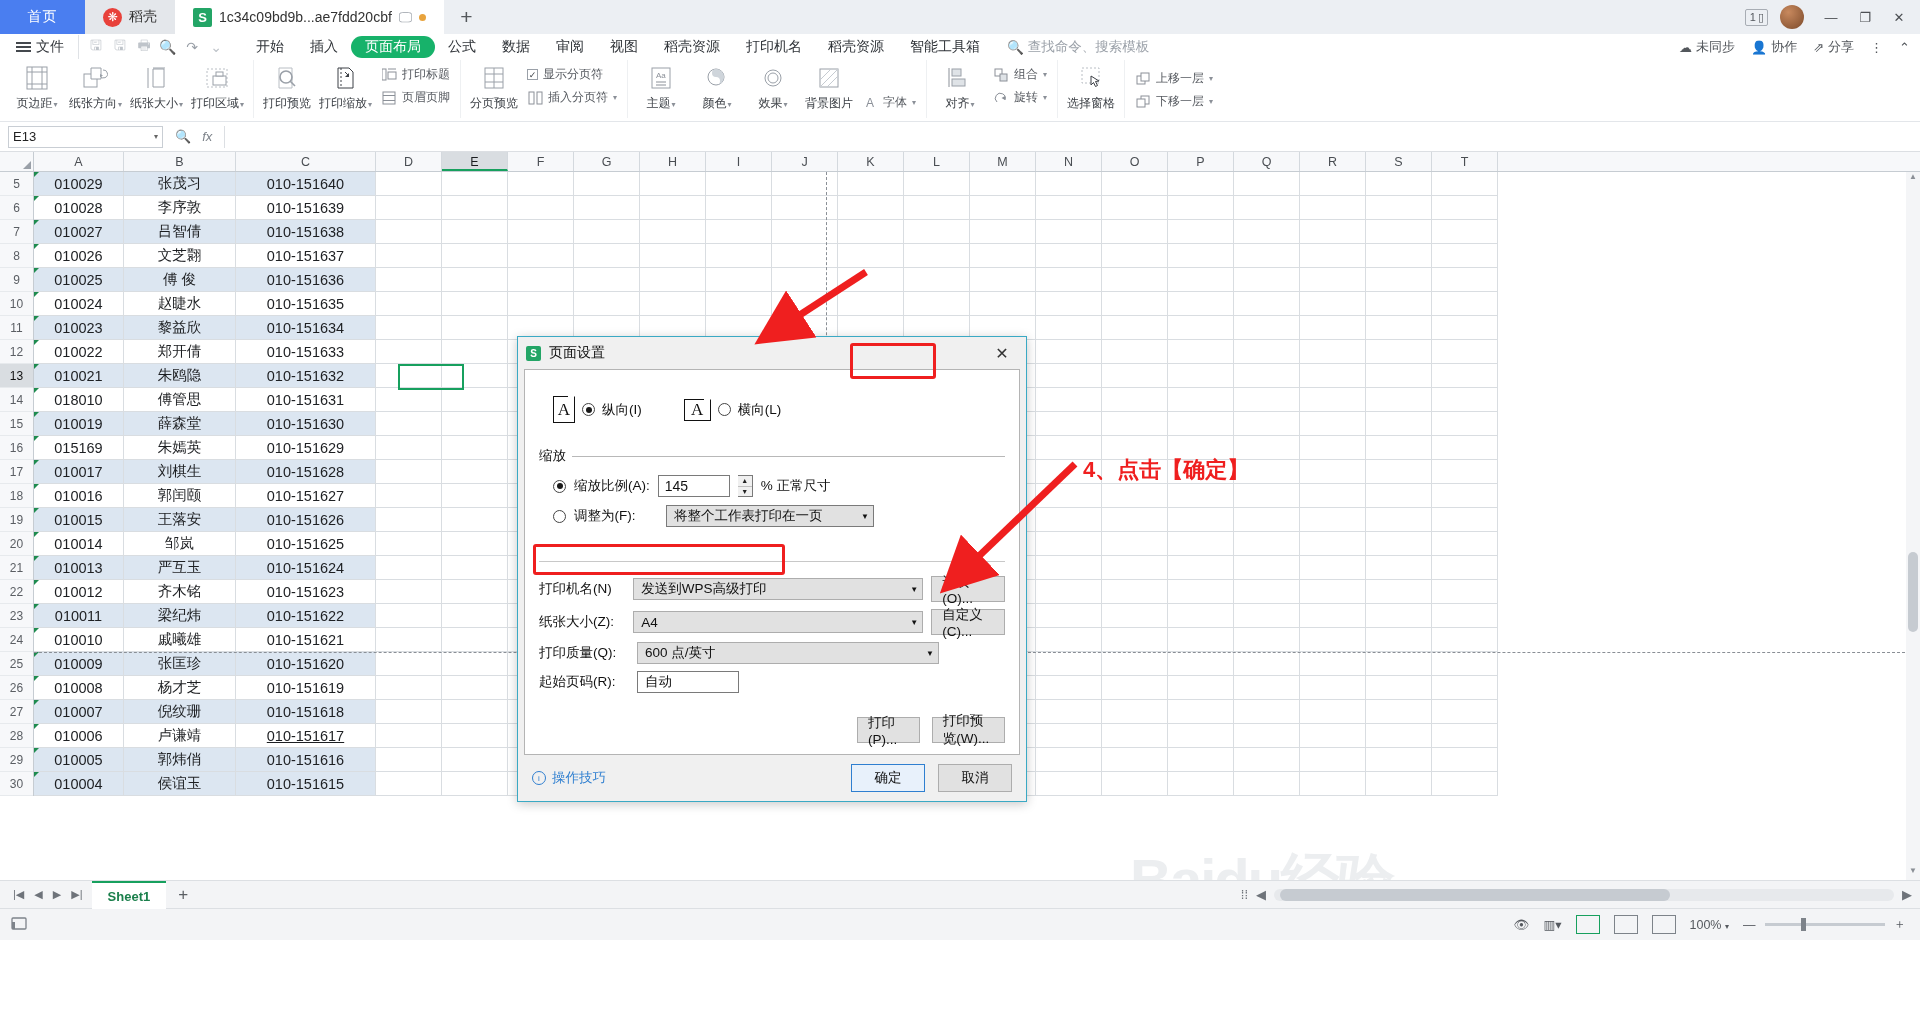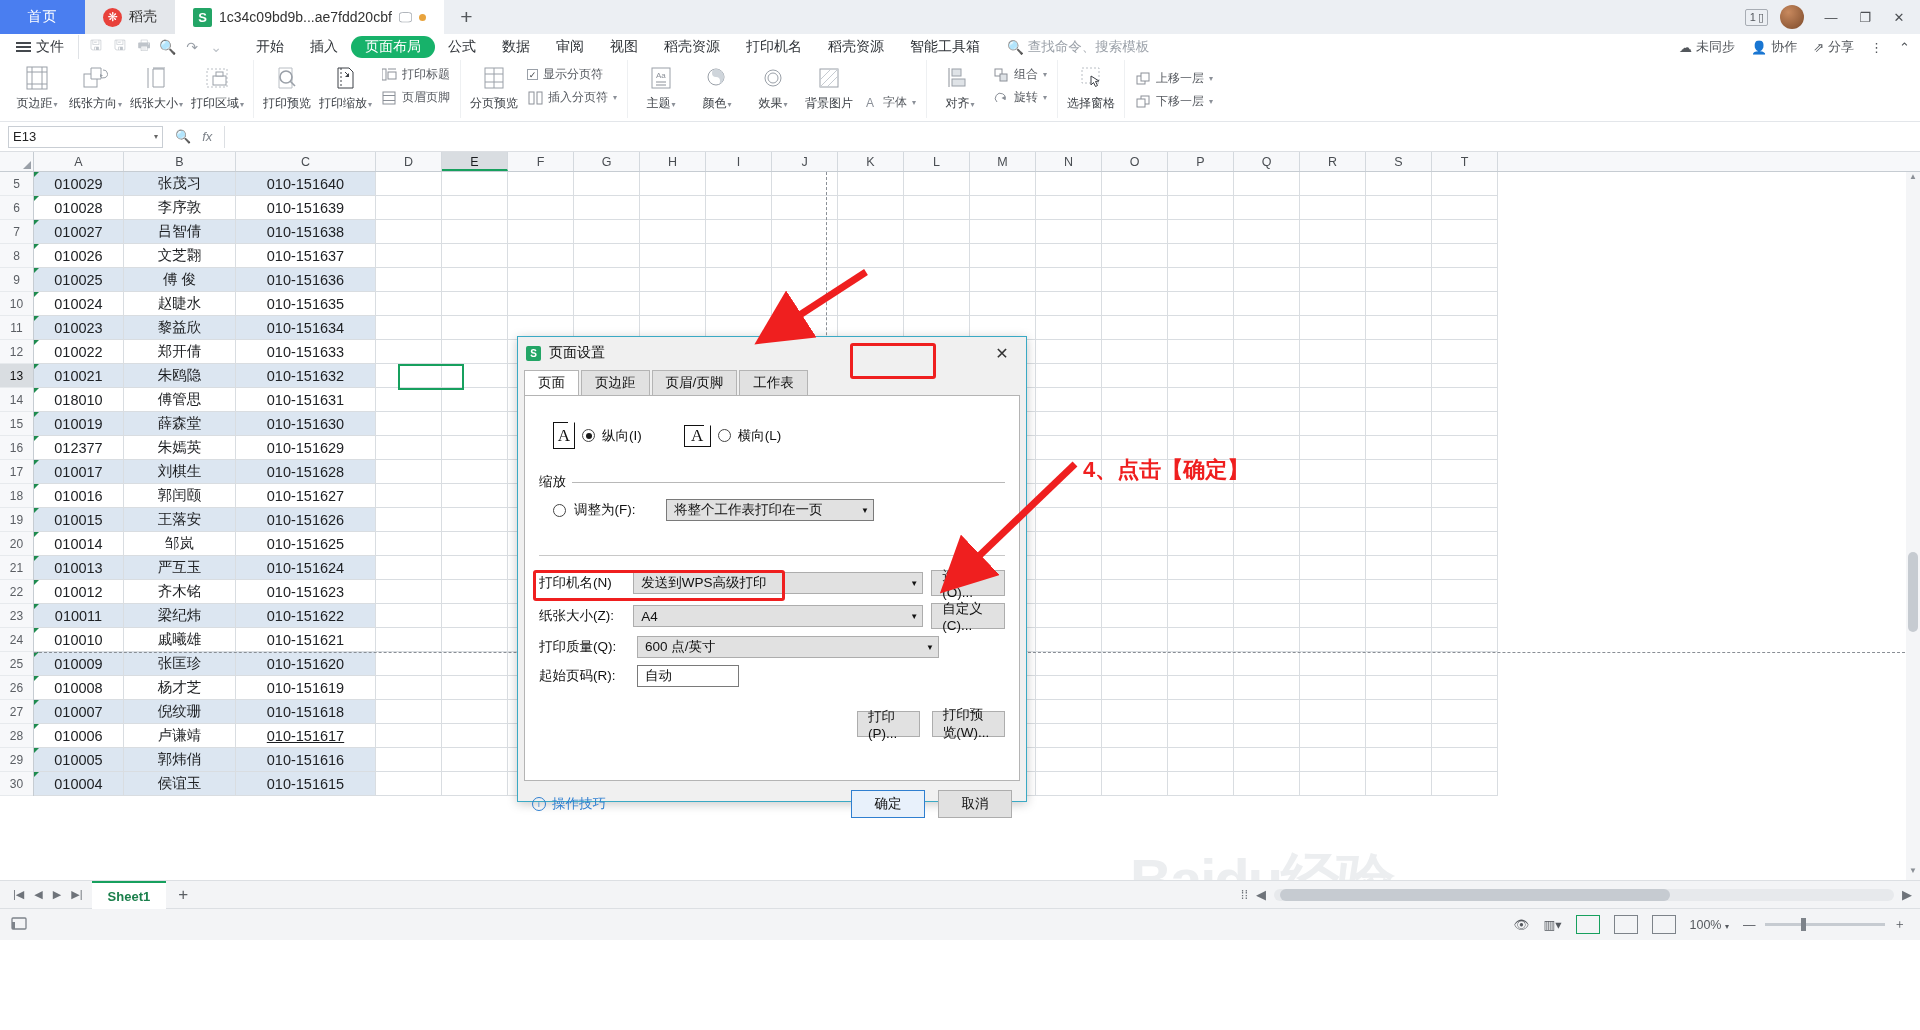--- a/index.html
+++ b/index.html
@@ -836,21 +836,21 @@
           <div class="gc" style="width: 66px;"></div>
           <div class="gc" style="width: 66px;"></div>
           <div class="gc" style="width: 66px;"></div>
           <div class="gc" style="width: 66px;"></div>
           <div class="gc" style="width: 66px;"></div>
           <div class="gc" style="width: 66px;"></div>
           <div class="gc" style="width: 66px;"></div>
           <div class="gc" style="width: 66px;"></div>
         </div>
         <div class="grow">
-          <div class="gc c-a marker" style="width: 90px;">012377</div>
+          <div class="gc c-a marker" style="width: 90px;">015169</div>
           <div class="gc c-b" style="width: 112px;">朱嫣英</div>
           <div class="gc c-c" style="width: 140px;">010-151629</div>
           <div class="gc" style="width: 66px;"></div>
           <div class="gc" style="width: 66px;"></div>
           <div class="gc" style="width: 66px;"></div>
           <div class="gc" style="width: 66px;"></div>
           <div class="gc" style="width: 66px;"></div>
           <div class="gc" style="width: 66px;"></div>
           <div class="gc" style="width: 66px;"></div>
           <div class="gc" style="width: 66px;"></div>
@@ -1186,26 +1186,20 @@
     <div class="dn">▼</div>
   </div>
 
   <div class="dlg">
     <div class="dlg-title">
       <span class="dlg-slogo">S</span>
       <span class="dlg-t">页面设置</span>
       <span class="dlg-x">✕</span>
     </div>
 
-    <div class="dlg-tabs">
-      <div class="dtab active">页面</div>
-      <div class="dtab">页边距</div>
-      <div class="dtab">页眉/页脚</div>
-      <div class="dtab">工作表</div>
-    </div>
 
     <div class="dlg-body">
 
       <div class="fs">
         <div class="orient-row">
           <div class="grp">
             <span class="pg-icon">A</span>
             <span class="radio on"></span>
             <span>纵向(I)</span>
           </div>
@@ -1216,20 +1210,30 @@
           </div>
         </div>
       </div>
 
       <div class="fs" style="margin-top:24px;">
         <div class="fs-lg">
           <span>缩放</span>
           <span class="ln"></span>
         </div>
 
+        <div class="scale-row">
+          <span class="radio on"></span>
+          <span>缩放比例(A):</span>
+          <span class="numbox">145</span>
+          <span class="spin">
+              <i>▲</i>
+              <i>▼</i>
+            </span>
+          <span>% 正常尺寸</span>
+        </div>
 
         <div class="scale-row" style="margin-top:8px;">
           <span class="radio"></span>
           <span style="width:84px;">调整为(F):</span>
           <span class="dd" style="width:208px;">
             <span>将整个工作表打印在一页</span>
             <span class="ar">▼</span>
           </span>
         </div>
       </div>

